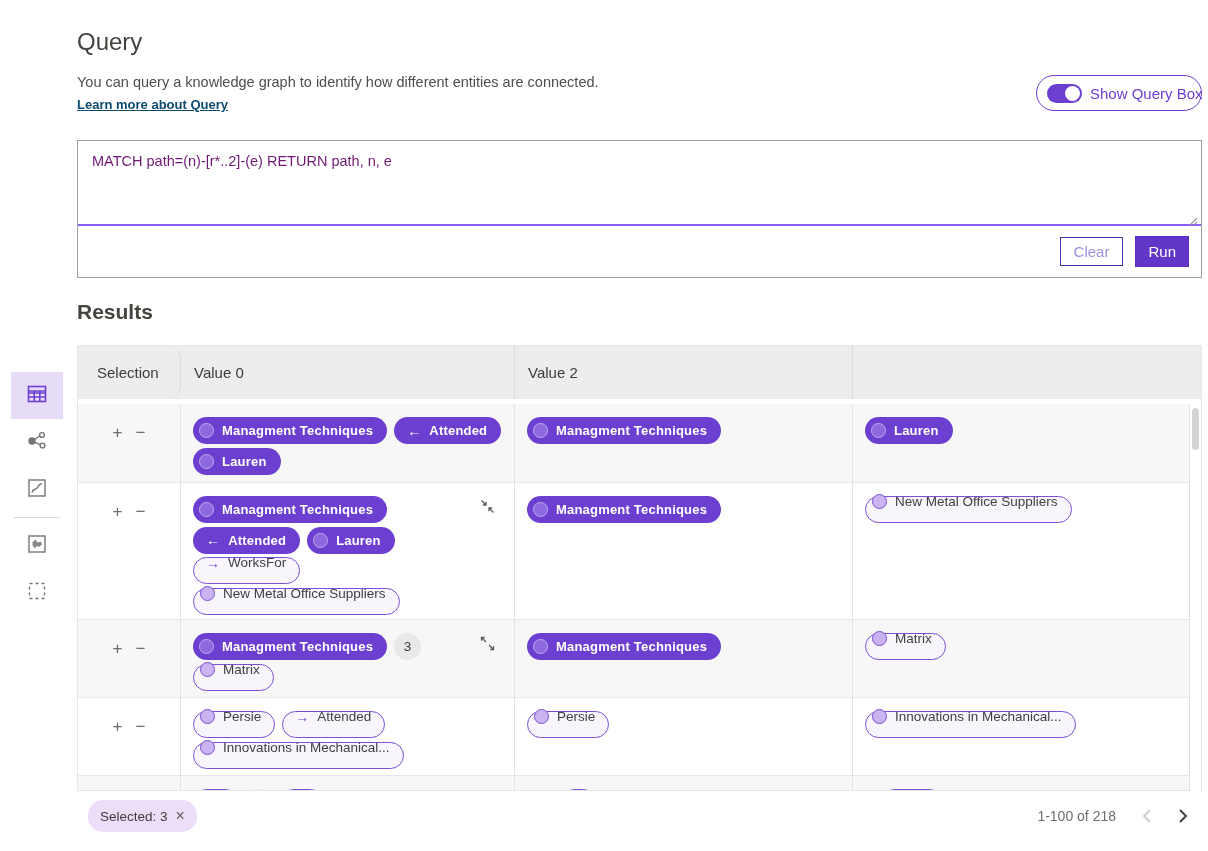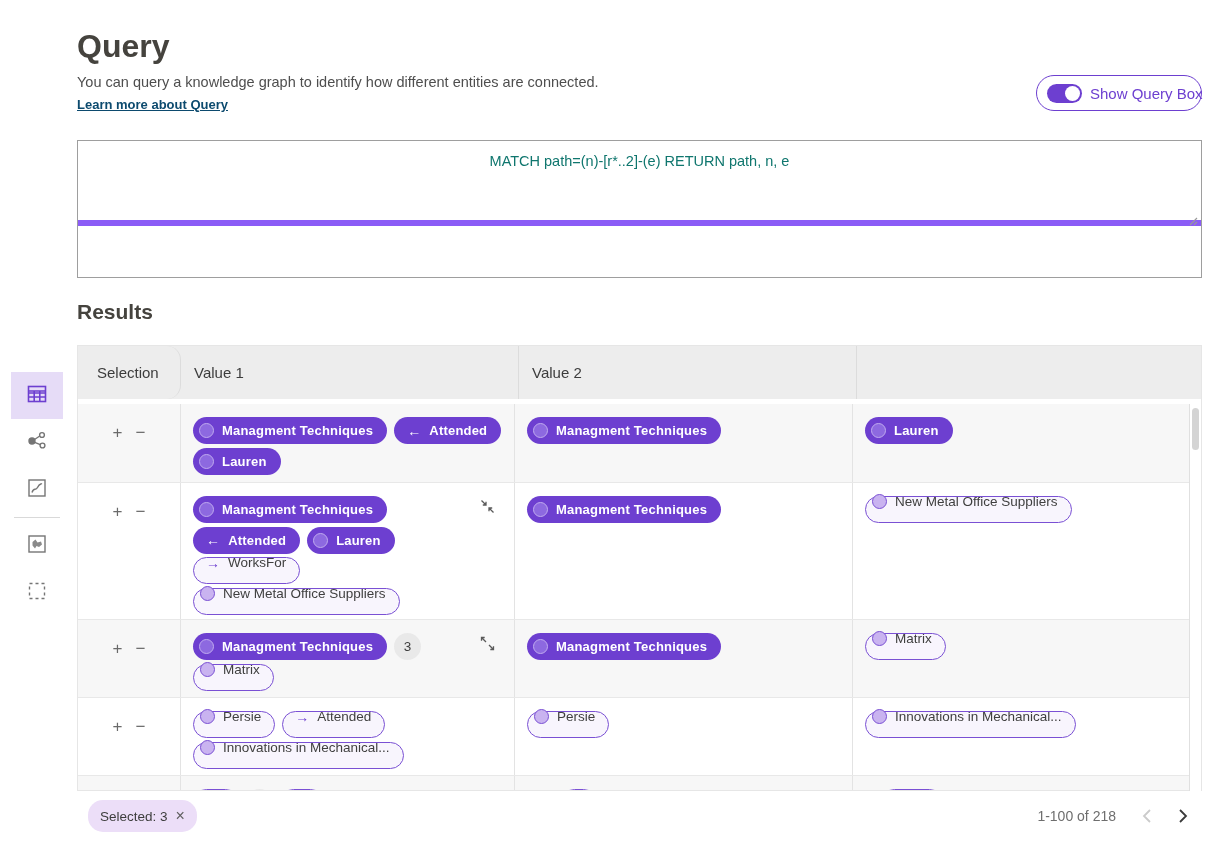--- a/index.html
+++ b/index.html
@@ -2,36 +2,36 @@
 <html><head>
 <meta charset="utf-8">
 <style>
   * { margin:0; padding:0; box-sizing:border-box; }
   html,body { background:#fff; }
   body {
     width:1208px; height:851px; position:relative; overflow:hidden;
     font-family:"Liberation Sans", sans-serif; color:#3f3f3f;
   }
   
-  .page-title { position:absolute; left:77px; top:28px; font-size:32px; font-weight:700; color:#45433e; }
+  .page-title { position:absolute; left:77px; top:28px; font-size:24px; font-weight:400; color:#45433e; }
   .page-desc  { position:absolute; left:77px; top:74px; font-size:14.5px; color:#4e4e4e; }
   .learn-link { position:absolute; left:77px; top:97px; font-size:13px; font-weight:700;
                 color:#0c4a6e; text-decoration:underline; cursor:pointer; }
   .toggle-pill { position:absolute; left:1036px; top:75px; width:166px; height:36px;
                  border:1.5px solid #6d3fd0; border-radius:19px; background:#fff;
                  display:flex; align-items:center; gap:8px; padding:0 10px; cursor:pointer; }
   .toggle-switch { width:35px; height:19px; background:#6d3fd0; border-radius:10px; position:relative; flex:0 0 auto; }
   .toggle-knob { position:absolute; right:2px; top:2px; width:15px; height:15px; background:#fff; border-radius:50%; }
   .toggle-label { font-size:15px; color:#6d3fd0; white-space:nowrap; }
   
   .query-panel { position:absolute; left:77px; top:140px; width:1125px; height:138px;
                  border:1px solid #9e9e9e; background:#fff; }
   .query-input { display:block; width:100%; height:85px; border:none; outline:none; resize:none;
-                 padding:12px 14px; font-size:14.5px; color:#0f766e; font-family:inherit;
-                 border-bottom:6px solid #8b5cf6;text-align:center; }
+                 padding:12px 14px; font-size:14.5px; color:#701a75; font-family:inherit;
+                 border-bottom:2px solid #8b5cf6; }
   .resize-grip { position:absolute; right:3px; top:71px; width:12px; height:12px; }
   .btn-bar { height:50px; display:flex; justify-content:flex-end; align-items:center; gap:12px; padding-right:12px; }
   .clear-btn { background:#fff; border:1px solid #4b2da5; color:#9a92e2; font-size:15px;
                padding:5px 13px; cursor:pointer; font-family:inherit; }
   .run-btn { background:#6236c9; border:1px solid #5a2fc0; color:#fff; font-size:15px;
              padding:6px 12px; cursor:pointer; font-family:inherit; }
   
   .results-heading { position:absolute; left:77px; top:300px; font-size:21px; font-weight:700; color:#45433e; }
   
   .view-sidebar { position:absolute; left:11px; top:372px; width:52px; display:flex; flex-direction:column; align-items:center; }
@@ -100,20 +100,24 @@
   <span class="toggle-label">Show Query Box</span>
 </button>
 
 <div class="query-panel">
   <textarea class="query-input" spellcheck="false" style="">MATCH path=(n)-[r*..2]-(e) RETURN path, n, e</textarea>
   <span class="resize-grip">
     <svg width="12" height="12" viewBox="0 0 12 12">
         <path d="M11 4 L4 11 M11 8 L8 11" stroke="#9a9a9a" stroke-width="1.2" fill="none"></path>
       </svg>
   </span>
+  <div class="btn-bar">
+    <button class="clear-btn">Clear</button>
+    <button class="run-btn">Run</button>
+  </div>
 </div>
 
 <h2 class="results-heading">Results</h2>
 
 <div class="view-sidebar">
   <button class="side-item selected">
     <span>
       <svg width="24" height="24" viewBox="0 0 24 24" fill="none" stroke="#6d3fd0" stroke-width="1.6">
         <rect x="3.5" y="4.5" width="17" height="15"></rect>
           <path d="M3.5 9 H20.5 M3.5 11 H20.5 M3.5 15 H20.5 M9.2 9 V19.5 M14.8 9 V19.5"></path>
@@ -152,21 +156,21 @@
       <svg width="24" height="24" viewBox="0 0 24 24" fill="none" stroke="#757575" stroke-width="1.4">
         <rect x="4.5" y="4.5" width="15" height="15" stroke-dasharray="3 3"></rect>
       </svg>
     </span>
   </button>
 </div>
 
 <div class="results-table">
   <div class="t-header">
     <div class="h-cell h-sel">Selection</div>
-    <div class="h-cell h-v1">Value 1</div>
+    <div class="h-cell h-v0">Value 0</div>
     <div class="h-cell h-v2">Value 2</div>
     <div class="h-cell h-stub"></div>
   </div>
   <div class="t-spacer"></div>
   <div class="t-body">
       <div class="t-row odd" style="height: 78px;">
         <div class="sel-cell">
           <button class="sel-btn">+</button>
           <button class="sel-btn">−</button>
         </div>

